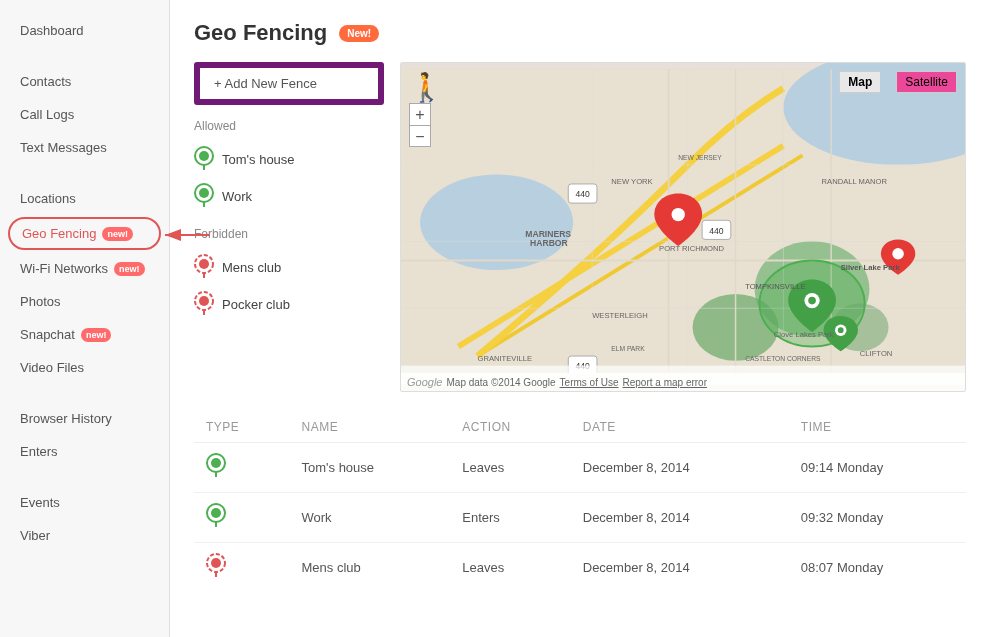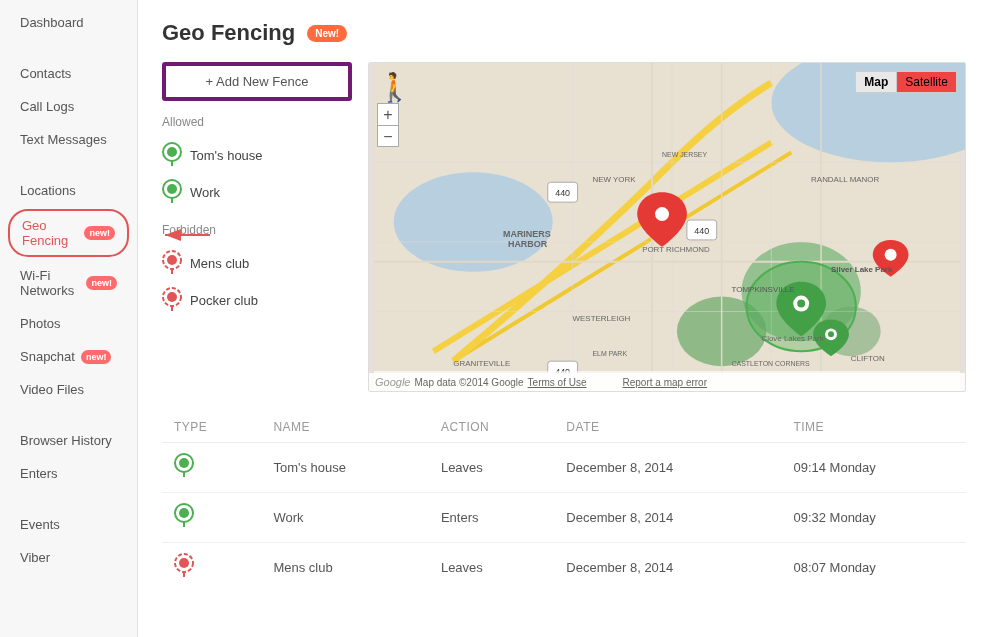--- a/index.html
+++ b/index.html
@@ -1,23 +1,23 @@
 <!DOCTYPE html>
 <html><head>
   <meta charset="utf-8">
   <style>
     * { box-sizing: border-box; margin: 0; padding: 0; }
     body { font-family: Arial, sans-serif; font-size: 13px; background: #f0f0f0; display: flex; height: 637px; overflow: hidden; }
 
     
     .sidebar {
-      width: 138px;
+      width: 170px;
       background: #f7f7f7;
       border-right: 1px solid #e0e0e0;
-      padding: 6px 0;
+      padding: 14px 0;
       flex-shrink: 0;
       height: 637px;
       overflow-y: auto;
     }
     .sidebar-item {
       padding: 9px 20px;
       color: #555;
       cursor: pointer;
       font-size: 13px;
       display: flex;
@@ -78,28 +78,28 @@
       margin-bottom: 20px;
     }
 
     
     .left-panel {
       width: 190px;
       flex-shrink: 0;
     }
     .add-fence-btn {
       background: white;
-      border: 4px solid #701a75;
+      border: 6px solid #701a75;
       padding: 8px 14px;
       font-size: 13px;
       cursor: pointer;
       color: #555;
       margin-bottom: 14px;
       width: 100%;
-      text-align: center;
+      text-align: left;
       border-radius: 3px;
     }
     .section-label {
       font-size: 12px;
       color: #888;
       margin-bottom: 8px;
     }
     .fence-item {
       display: flex;
       align-items: center;
@@ -145,24 +145,24 @@
       top: 0; left: 0;
       width: 100%;
       height: 100%;
     }
 
     .map-controls {
       position: absolute;
       top: 8px;
       right: 8px;
       display: flex;
-      gap: 0;
+      gap: 16px;
     }
     .map-btn {
-      background: #ef4444;
+      background: #ec4899;
       border: 1px solid #ccc;
       padding: 3px 8px;
       font-size: 12px;
       cursor: pointer;
     }
     .map-btn.active { background: #e8e8e8; font-weight: bold; }
     .map-btn:first-child { border-right: none; }
 
     .map-zoom {
       position: absolute;
@@ -433,21 +433,21 @@
 
         <div class="map-zoom">
           <button class="zoom-btn">+</button>
           <button class="zoom-btn">−</button>
         </div>
 
         <div class="map-footer">
           <span class="google-logo">Google</span>
           <span>Map data ©2014 Google</span>
           <span style="cursor:pointer; text-decoration:underline;">Terms of Use</span>
-          <span style="cursor:pointer; text-decoration:underline;margin-left:32px;">Report a map error</span>
+          <span style="cursor:pointer; text-decoration:underline;">Report a map error</span>
         </div>
       </div>
     </div>
   </div>
 
   <table class="data-table">
     <thead>
       <tr>
         <th>TYPE</th>
         <th>NAME</th>

